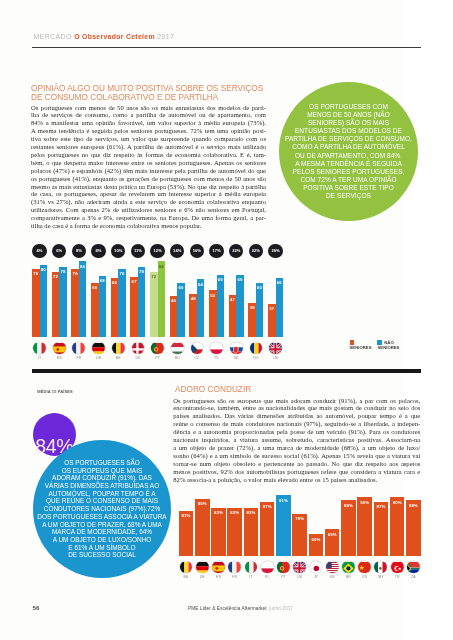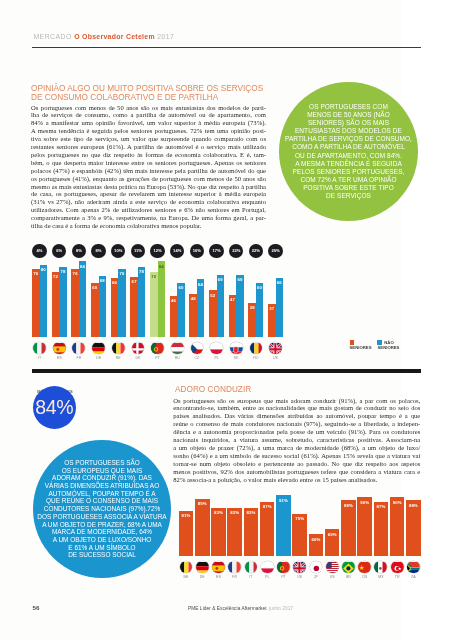--- a/index.html
+++ b/index.html
@@ -27,21 +27,21 @@
 
   
   .circ{position:absolute;border-radius:50%;display:flex;align-items:center;justify-content:center;text-align:center;color:#ffffff;}
   #green-circle{left:279px;top:82px;width:139px;height:139px;background:#93c140;}
   #green-circle .ctext{font-size:6.5px;line-height:8.15px;letter-spacing:.05px;width:150px;white-space:nowrap;}
   #blue-circle{left:33px;top:440px;width:138px;height:138px;background:#1a95ce;}
   #blue-circle .ctext{font-size:6.45px;line-height:7.72px;letter-spacing:0px;width:160px;white-space:nowrap;}
 
   
   #avg-label{position:absolute;left:37.3px;top:388.5px;font-size:4.0px;letter-spacing:.12px;color:#5a5a5a;font-weight:bold;}
-  #avg-circle{position:absolute;left:32.8px;top:386px;width:43px;height:43px;border-radius:50%;background:#1d4ed8;display:flex;align-items:center;justify-content:center;}
+  #avg-circle{position:absolute;left:32.8px;top:413px;width:43px;height:43px;border-radius:50%;background:#6d28d9;display:flex;align-items:flex-end;justify-content:center;}
   #avg-circle span{color:#fbeadc;font-size:19.5px;font-weight:normal;letter-spacing:-.3px;line-height:19.5px;margin-top:-0.5px;}
 
   
   #black-rule{position:absolute;left:31.5px;top:369px;width:389px;height:4.4px;background:#17171a;}
 
   
   #chart1{position:absolute;left:28px;top:243px;width:295px;height:110px;}
   .badge{position:absolute;width:14.2px;height:14.2px;border-radius:50%;background:#1c1c20;color:#fff;font-size:4.1px;display:flex;align-items:center;justify-content:center;top:0.5px;font-weight:bold;letter-spacing:0px;}
   .bar{position:absolute;bottom:0;}
   .bar span{position:absolute;top:2.2px;left:0;right:0;text-align:center;font-size:4.3px;color:#fff;font-weight:bold;letter-spacing:.15px;}

